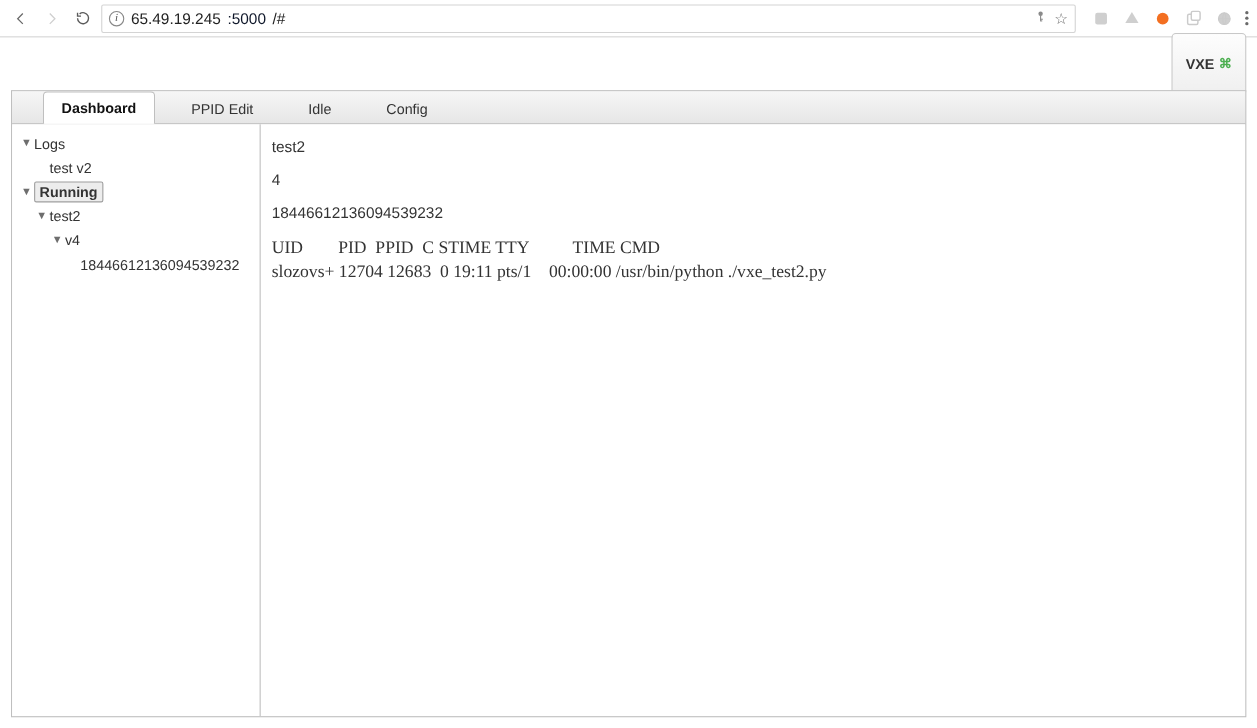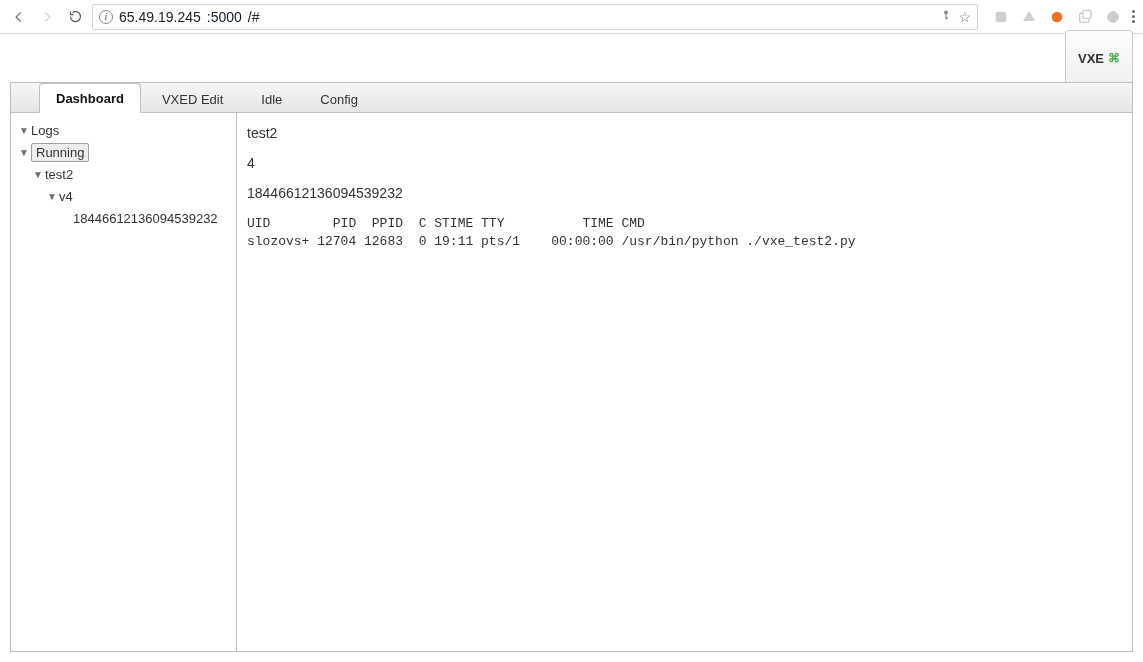--- a/index.html
+++ b/index.html
@@ -21,37 +21,37 @@
   .dots { display:flex; flex-direction:column; gap:2px; }
   .dots span{ width:3px; height:3px; background:#6a6a6a; border-radius:50%; display:block;}
   
   
   .page { position:absolute; top:34px; left:0; right:0; bottom:0; }
   .top-area { height:48px; display:flex; align-items:center; justify-content:flex-end; padding:0 10px;}
   .vxe-btn { border:1px solid #c8c8c8; background:linear-gradient(#fdfdfd,#efefef); border-radius:4px; padding:20px 12px; font-size:13px; font-weight:600; color:#333; display:flex; align-items:center; gap:4px;}
   .vxe-btn .cmd { color:#4caf50; font-weight:bold; font-size:12px;}
   
   .panel { position:absolute; top:48px; left:10px; right:10px; bottom:10px; border:1px solid #bfbfbf; background:#ececec;}
-  .tabs { height:30px; display:flex; align-items:flex-end; padding-left:28px; gap:4px; border-bottom:1px solid #bfbfbf; background:linear-gradient(#f6f6f6,#e6e6e6);}
+  .tabs { height:30px; display:flex; align-items:flex-end; padding-left:28px; gap:16px; border-bottom:1px solid #bfbfbf; background:linear-gradient(#f6f6f6,#e6e6e6);}
   .tab { padding:7px 16px 6px; font-size:13px; color:#333; border:1px solid transparent; border-bottom:none; position:relative; top:1px; cursor:default;}
   .tab.active { background:#fff; border:1px solid #bfbfbf; border-bottom:1px solid #fff; border-radius:4px 4px 0 0; font-weight:600; color:#111;}
   
   .content { position:absolute; top:30px; left:0; right:0; bottom:0; display:flex; background:#fff;}
   .sidebar { width:226px; border-right:1px solid #bfbfbf; padding:6px 4px; overflow:auto; font-size:13px;}
   .main { flex:1; padding:12px 10px; overflow:auto; }
   
   .tree-row { display:flex; align-items:center; height:22px; white-space:nowrap; padding-right:4px;}
   .disclosure { width:14px; text-align:center; color:#6e6e6e; font-size:10px; cursor:default; user-select:none;}
   .disclosure.empty { visibility:hidden; }
   .node-label {}
-  .node-label.selected { border:1px solid #9e9e9e; background:#ededed; border-radius:2px; padding:1px 4px;}
+  .node-label.selected { border:1px solid #9e9e9e; background:#ededed; border-radius:2px; padding:1px 4px;font-weight:bold;}
   .ind1 { padding-left:2px; } .ind2 { padding-left:16px; } .ind3 { padding-left:30px; } .ind4 { padding-left:44px; }
   
   .main p { margin:0 0 14px 0; font-size:14px; font-family:"Helvetica Neue",Arial,sans-serif;}
-  .main pre { margin:0; font-family: Liberation Mono, monospace; font-size:13px; line-height:1.4; white-space:pre;}
+  .main pre { margin:0; font-family: Liberation Serif, serif; font-size:16px; line-height:1.4; white-space:pre;}
   
   .star { color:#6a6a6a; }
 </style>
 </head>
 <body>
 
 <div class="chrome-bar">
   <div class="nav-btn">
     <svg width="14" height="14" viewBox="0 0 24 24" fill="none" stroke="#6a6a6a" stroke-width="2">
         <path d="M15 4 L7 12 L15 20"></path>
@@ -125,31 +125,35 @@
   <div class="top-area">
     <button class="vxe-btn">
       <span>VXE</span>
       <span class="cmd">⌘</span>
     </button>
   </div>
 
   <div class="panel">
     <div class="tabs">
       <div class="tab active">Dashboard</div>
-      <div class="tab">VXED Edit</div>
+      <div class="tab">PPID Edit</div>
       <div class="tab">Idle</div>
       <div class="tab">Config</div>
     </div>
 
     <div class="content">
       <div class="sidebar">
 
         <div class="tree-row ind1">
           <span class="disclosure">▼</span>
           <span class="node-label">Logs</span>
+        </div>
+        <div class="tree-row ind2">
+          <span class="disclosure empty">▼</span>
+          <span class="node-label">test v2</span>
         </div>
 
         <div class="tree-row ind1">
           <span class="disclosure">▼</span>
           <span class="node-label selected">Running</span>
         </div>
         <div class="tree-row ind2">
           <span class="disclosure">▼</span>
           <span class="node-label">test2</span>
         </div>

